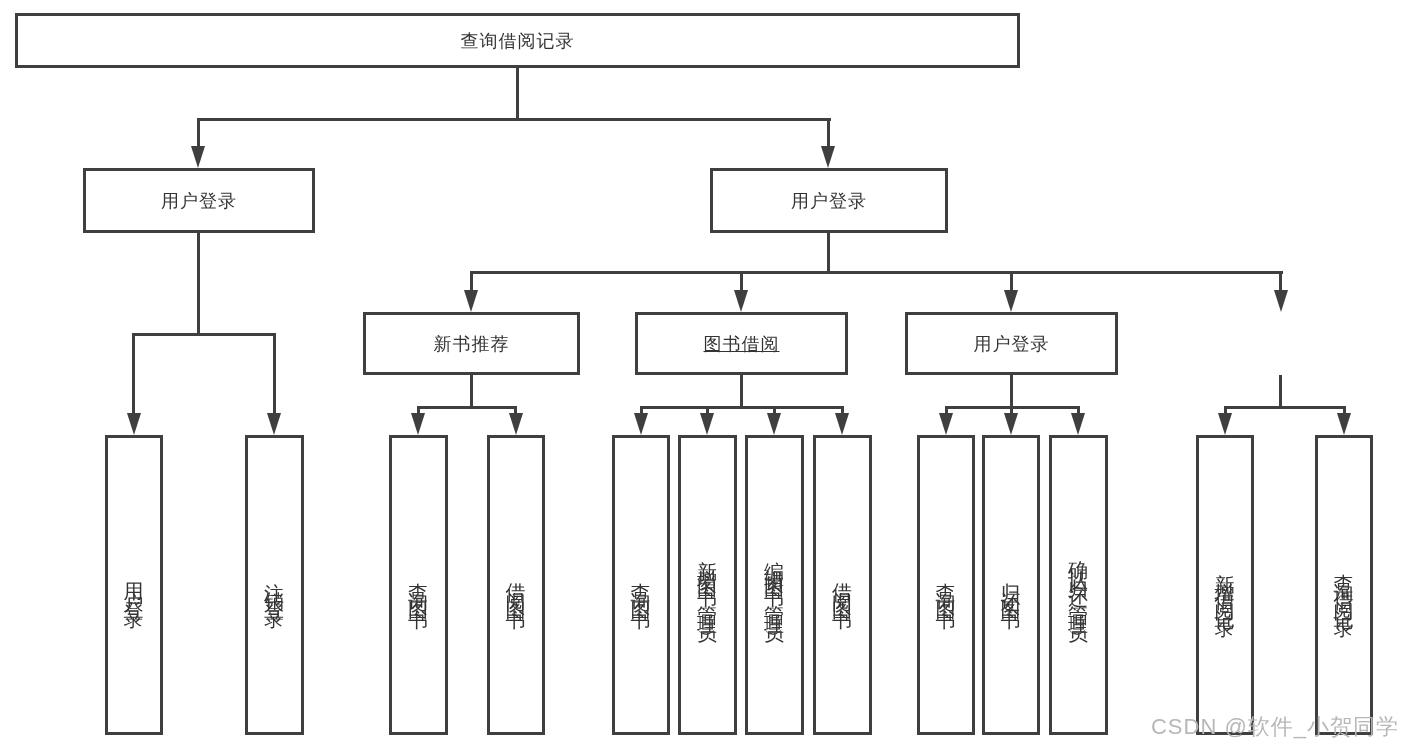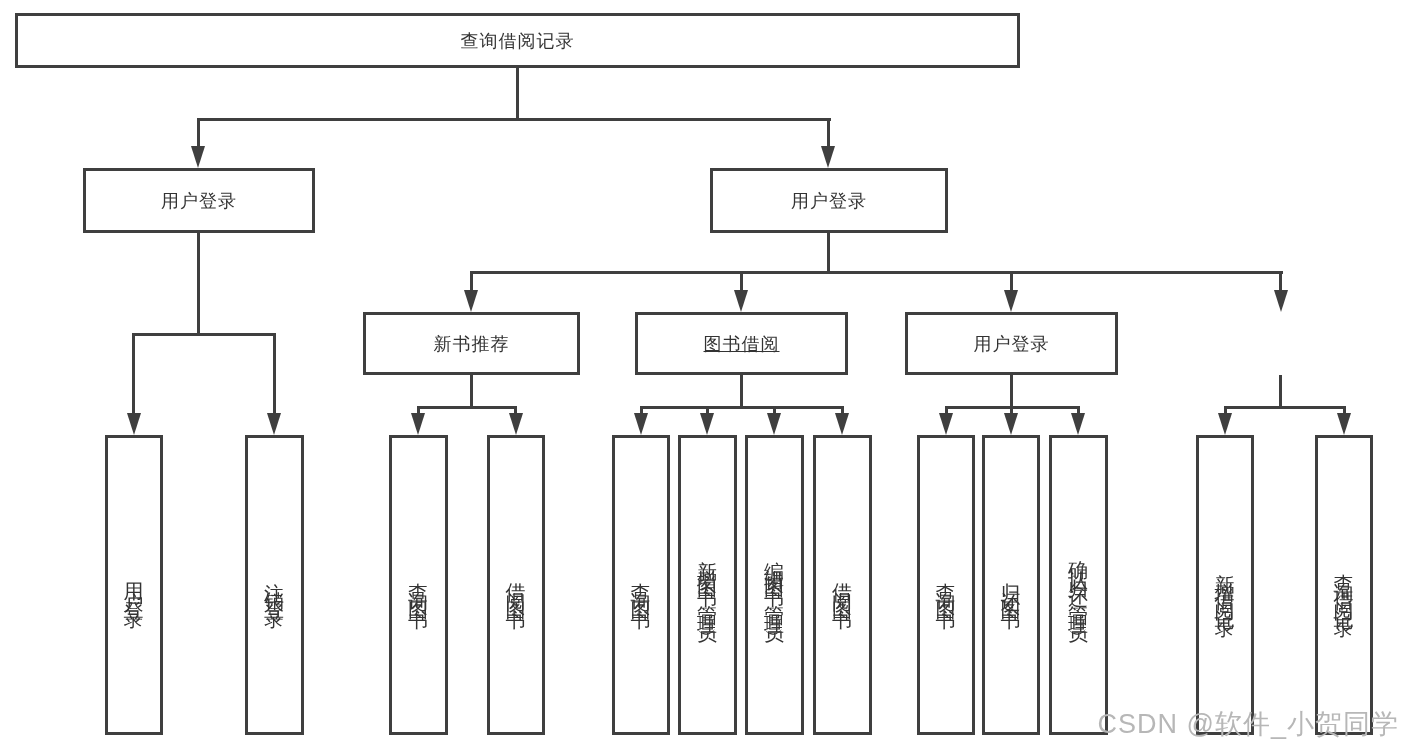--- a/index.html
+++ b/index.html
@@ -42,21 +42,21 @@
     position: absolute;
     width: 0; height: 0;
     border-left: 7px solid transparent;
     border-right: 7px solid transparent;
     border-top: 22px solid var(--line);
   }
   .watermark {
     position: absolute;
     right: 6px;
     bottom: 5px;
-    font-size: 27px;
+    font-size: 22px;
     color: var(--watermark);
     letter-spacing: 1px;
     z-index: 5;
     white-space: nowrap;
   }
   
   #n-root   { left: 15px;   top: 13px;  width: 1005px; height: 55px; }
   #n-login  { left: 83px;   top: 168px; width: 232px;  height: 65px; }
   #n-mgmt   { left: 710px;  top: 168px; width: 238px;  height: 65px; }
   #n-newbk  { left: 363px;  top: 312px; width: 217px;  height: 63px; justify-content: center; }

